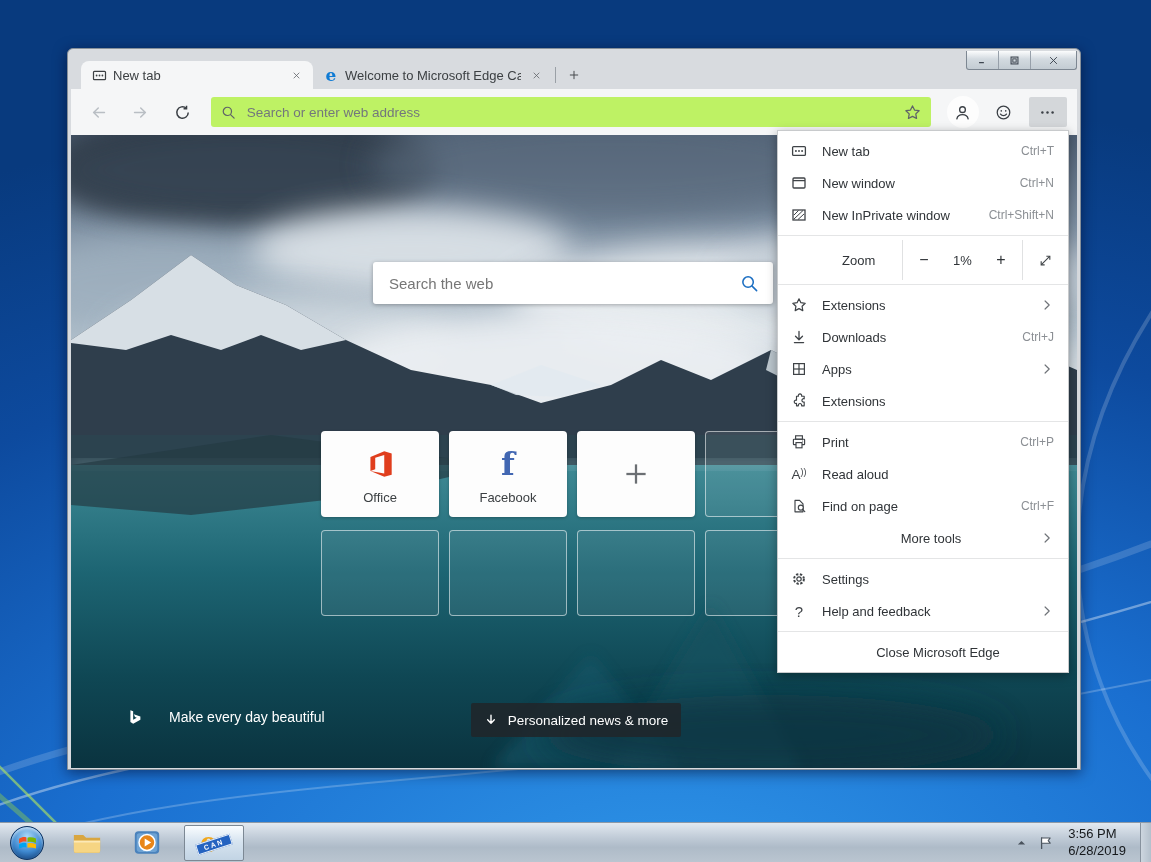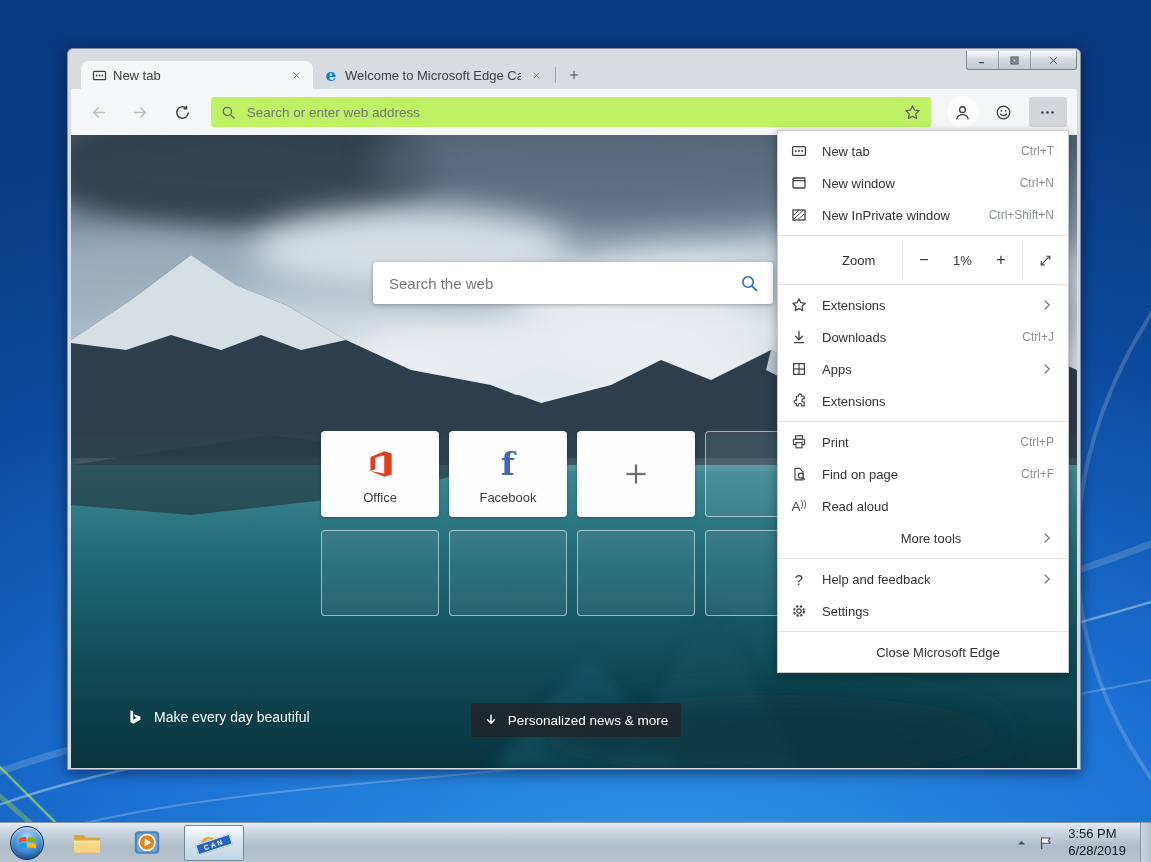--- a/index.html
+++ b/index.html
@@ -61,21 +61,21 @@
 
   .tile{position:absolute;width:118px;height:86px;border-radius:4px;}
   .tile.solid{background:#fdfdfd;box-shadow:0 1px 3px rgba(0,0,0,.25);display:flex;flex-direction:column;align-items:center;justify-content:center;}
   .tile.ghost{background:rgba(255,255,255,.07);border:1px solid rgba(255,255,255,.55);}
   .tile .t-ic{height:40px;display:flex;align-items:center;justify-content:center;}
   .tile .t-label{font-size:13px;color:#3c4043;margin-top:6px;}
   .tile .plus{color:#6b6f73;}
   .tile .plus svg{width:28px;height:28px;}
   .fb-f{font-family:"DejaVu Serif",serif;font-weight:bold;font-size:32px;color:#4267b2;line-height:1;}
 
-  .bing-line{position:absolute;left:56px;top:574px;display:flex;align-items:center;gap:10px;color:#fff;font-size:14px;}
+  .bing-line{position:absolute;left:56px;top:574px;display:flex;align-items:center;gap:25px;color:#fff;font-size:14px;}
   .bing-line svg{width:17px;height:16px;}
   .news-btn{position:absolute;left:400px;top:568px;width:210px;height:34px;background:rgba(32,38,42,.88);border-radius:2px;
             color:#fff;font-size:13.5px;display:flex;align-items:center;justify-content:center;gap:10px;}
   .news-btn svg{width:14px;height:14px;}
 
   
   .menu{position:absolute;left:709px;top:81px;width:292px;background:#fff;border:1px solid #c8cacc;
         box-shadow:0 3px 10px rgba(0,0,0,.35);z-index:30;padding:4px 0;font-size:13px;color:#303438;}
   .msep{height:1px;background:#e4e5e6;margin:4px 0;}
   .mi{display:flex;align-items:center;height:32px;padding:0 14px 0 13px;}
@@ -558,60 +558,60 @@
         <span class="mi-ic">
             <svg>
               <use href="#s-print" xlink:href="#s-print"></use>
             </svg>
           </span>
         <span class="mi-label">Print</span>
         <span class="mi-sc">Ctrl+P</span>
       </div>
       <div class="mi">
         <span class="mi-ic">
+            <span class="g-ra"></span>
+          </span>
+        <span class="mi-label">Read aloud</span>
+      </div>
+      <div class="mi">
+        <span class="mi-ic">
             <svg>
               <use href="#s-find" xlink:href="#s-find"></use>
             </svg>
           </span>
         <span class="mi-label">Find on page</span>
         <span class="mi-sc">Ctrl+F</span>
-      </div>
-      <div class="mi">
-        <span class="mi-ic">
-            <span class="g-ra"></span>
-          </span>
-        <span class="mi-label">Read aloud</span>
       </div>
       <div class="mi noic">
         <span class="mi-label">More tools</span>
         <span class="mi-ch">
             <svg>
               <use href="#s-chev" xlink:href="#s-chev"></use>
             </svg>
           </span>
       </div>
       <div class="msep"></div>
       <div class="mi">
         <span class="mi-ic">
+            <svg>
+              <use href="#s-gear" xlink:href="#s-gear"></use>
+            </svg>
+          </span>
+        <span class="mi-label">Settings</span>
+      </div>
+      <div class="mi">
+        <span class="mi-ic">
             <span class="g-help"></span>
           </span>
         <span class="mi-label">Help and feedback</span>
         <span class="mi-ch">
             <svg>
               <use href="#s-chev" xlink:href="#s-chev"></use>
             </svg>
           </span>
-      </div>
-      <div class="mi">
-        <span class="mi-ic">
-            <svg>
-              <use href="#s-gear" xlink:href="#s-gear"></use>
-            </svg>
-          </span>
-        <span class="mi-label">Settings</span>
       </div>
       <div class="msep"></div>
       <div class="mi noic">
         <span class="mi-label">Close Microsoft Edge</span>
       </div>
     </div>
   </div>
 
   <div class="taskbar">
     <div class="orb">

